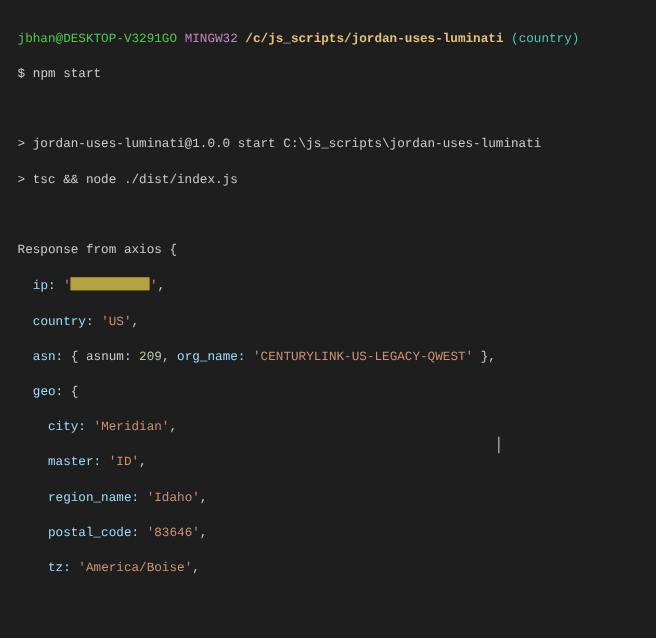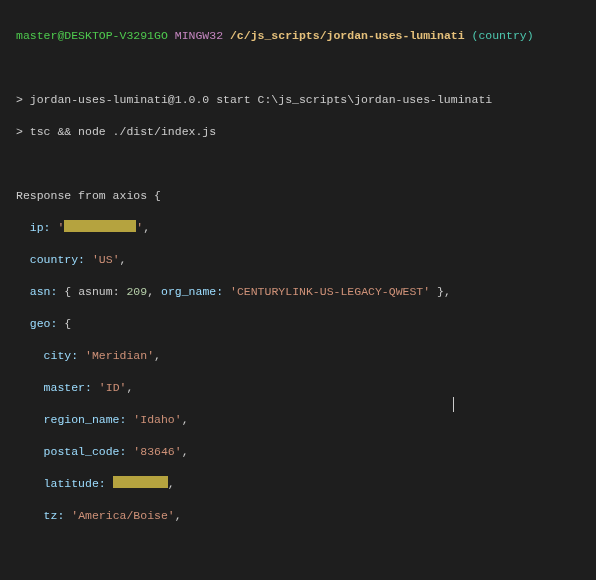--- a/index.html
+++ b/index.html
@@ -46,35 +46,35 @@
     width: 1px;
     height: 15px;
     background: #cccccc;
     pointer-events: none;
   }
 </style>
 </head>
 <body>
 
 <div class="terminal">
-<div><span class="user">master@DESKTOP-V3291GO</span> <span class="host">MINGW32</span> <span class="path">/c/js_scripts/jordan-uses-luminati</span> <span class="branch">(country)</span></div>
+<div><span class="user">jbhan@DESKTOP-V3291GO</span> <span class="host">MINGW32</span> <span class="path">/c/js_scripts/jordan-uses-luminati</span> <span class="branch">(country)</span></div>
+<div><span class="prompt">$</span> <span class="cmd">npm start</span></div>
 <div> </div>
 <div class="text">&gt; jordan-uses-luminati@1.0.0 start C:\js_scripts\jordan-uses-luminati</div>
 <div class="text">&gt; tsc &amp;&amp; node ./dist/index.js</div>
 <div> </div>
 <div class="text">Response from axios {</div>
 <div>  <span class="key">ip:</span> <span class="str">'</span><span class="redact r1"></span><span class="str">'</span><span class="punct">,</span></div>
 <div>  <span class="key">country:</span> <span class="str">'US'</span><span class="punct">,</span></div>
 <div>  <span class="key">asn:</span> <span class="punct">{ asnum:</span> <span class="num">209</span><span class="punct">,</span> <span class="key">org_name:</span> <span class="str">'CENTURYLINK-US-LEGACY-QWEST'</span> <span class="punct">},</span></div>
 <div>  <span class="key">geo:</span> <span class="punct">{</span></div>
 <div>    <span class="key">city:</span> <span class="str">'Meridian'</span><span class="punct">,</span></div>
 <div>    <span class="key">master:</span> <span class="str">'ID'</span><span class="punct">,</span></div>
 <div>    <span class="key">region_name:</span> <span class="str">'Idaho'</span><span class="punct">,</span></div>
 <div>    <span class="key">postal_code:</span> <span class="str">'83646'</span><span class="punct">,</span></div>
-<div>    <span class="key">latitude:</span> <span class="redact r2"></span><span class="punct">,</span></div>
 <div>    <span class="key">tz:</span> <span class="str">'America/Boise'</span><span class="punct">,</span></div>
 
 
 
 
 
 
 
 
 

